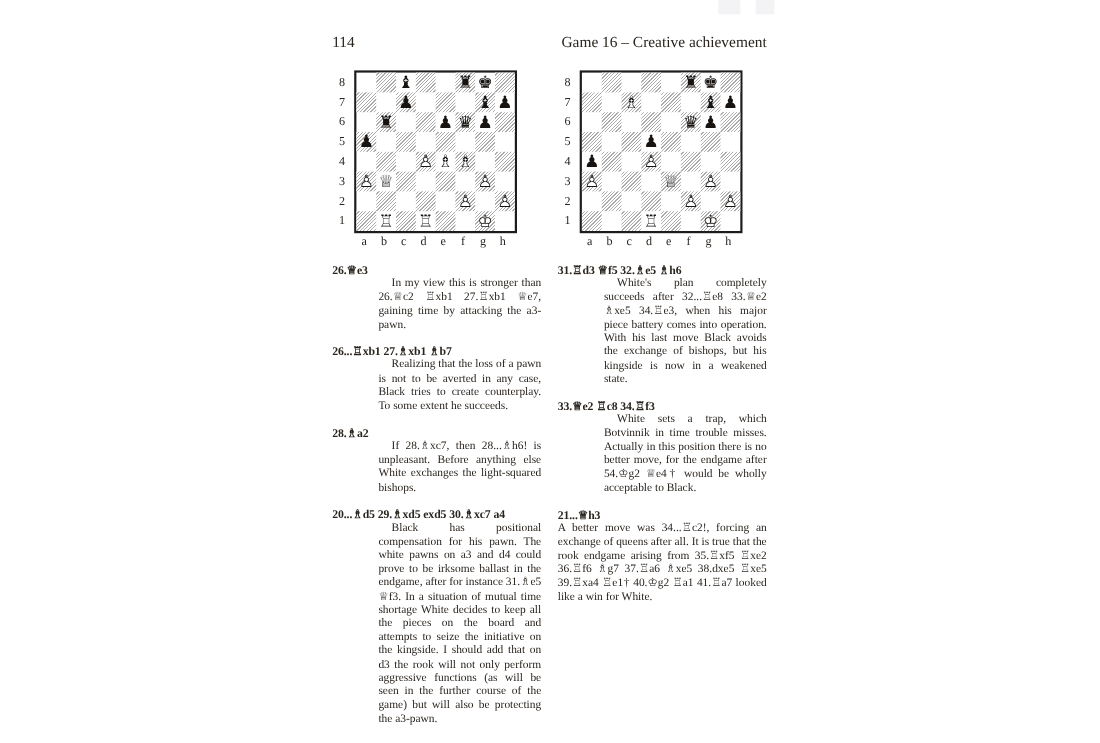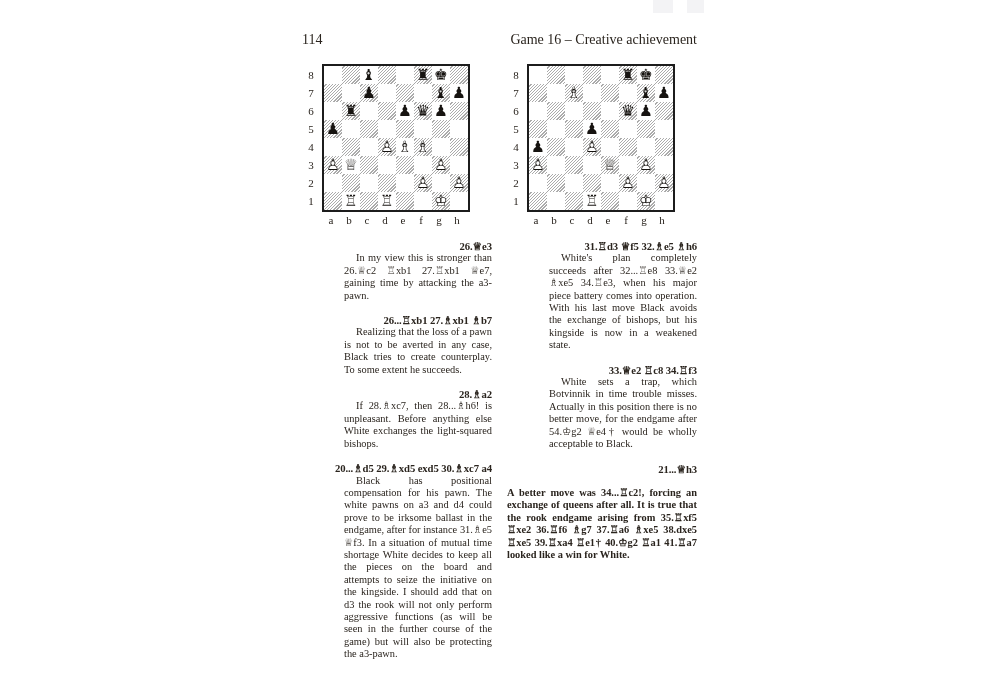--- a/index.html
+++ b/index.html
@@ -58,29 +58,29 @@
   .piece.black-pc{color:#161310;}
   .file-labels{
     grid-column:2;display:flex;margin-top:1px;
   }
   .file-labels span{width:18px;text-align:center;font-size:11px;line-height:14px;}
 
   
   .textblocks{margin-top:1px;}
   .moves{
     font-weight:bold;font-size:10.7px;line-height:12.4px;
-    margin:12px 0 0 0;text-align:right;
+    margin:12px 0 0 0;text-align:left;
     letter-spacing:-0.1px;
   }
   .para,.para-flush{
     font-size:10.4px;line-height:12.4px;margin:0;
     text-align:justify;
   }
   .para{text-indent:12px;margin-left:42px;}
-  .para-flush{text-indent:0;margin-top:12px;font-weight:bold;}
+  .para-flush{text-indent:0;}
 </style>
 </head>
 <body>
 
 <div class="scan-artifact a1"></div>
 <div class="scan-artifact a2"></div>
 
 <div class="running-head">
   <span class="page-number">114</span>
   <span class="head-title">Game 16 – Creative achievement</span>

